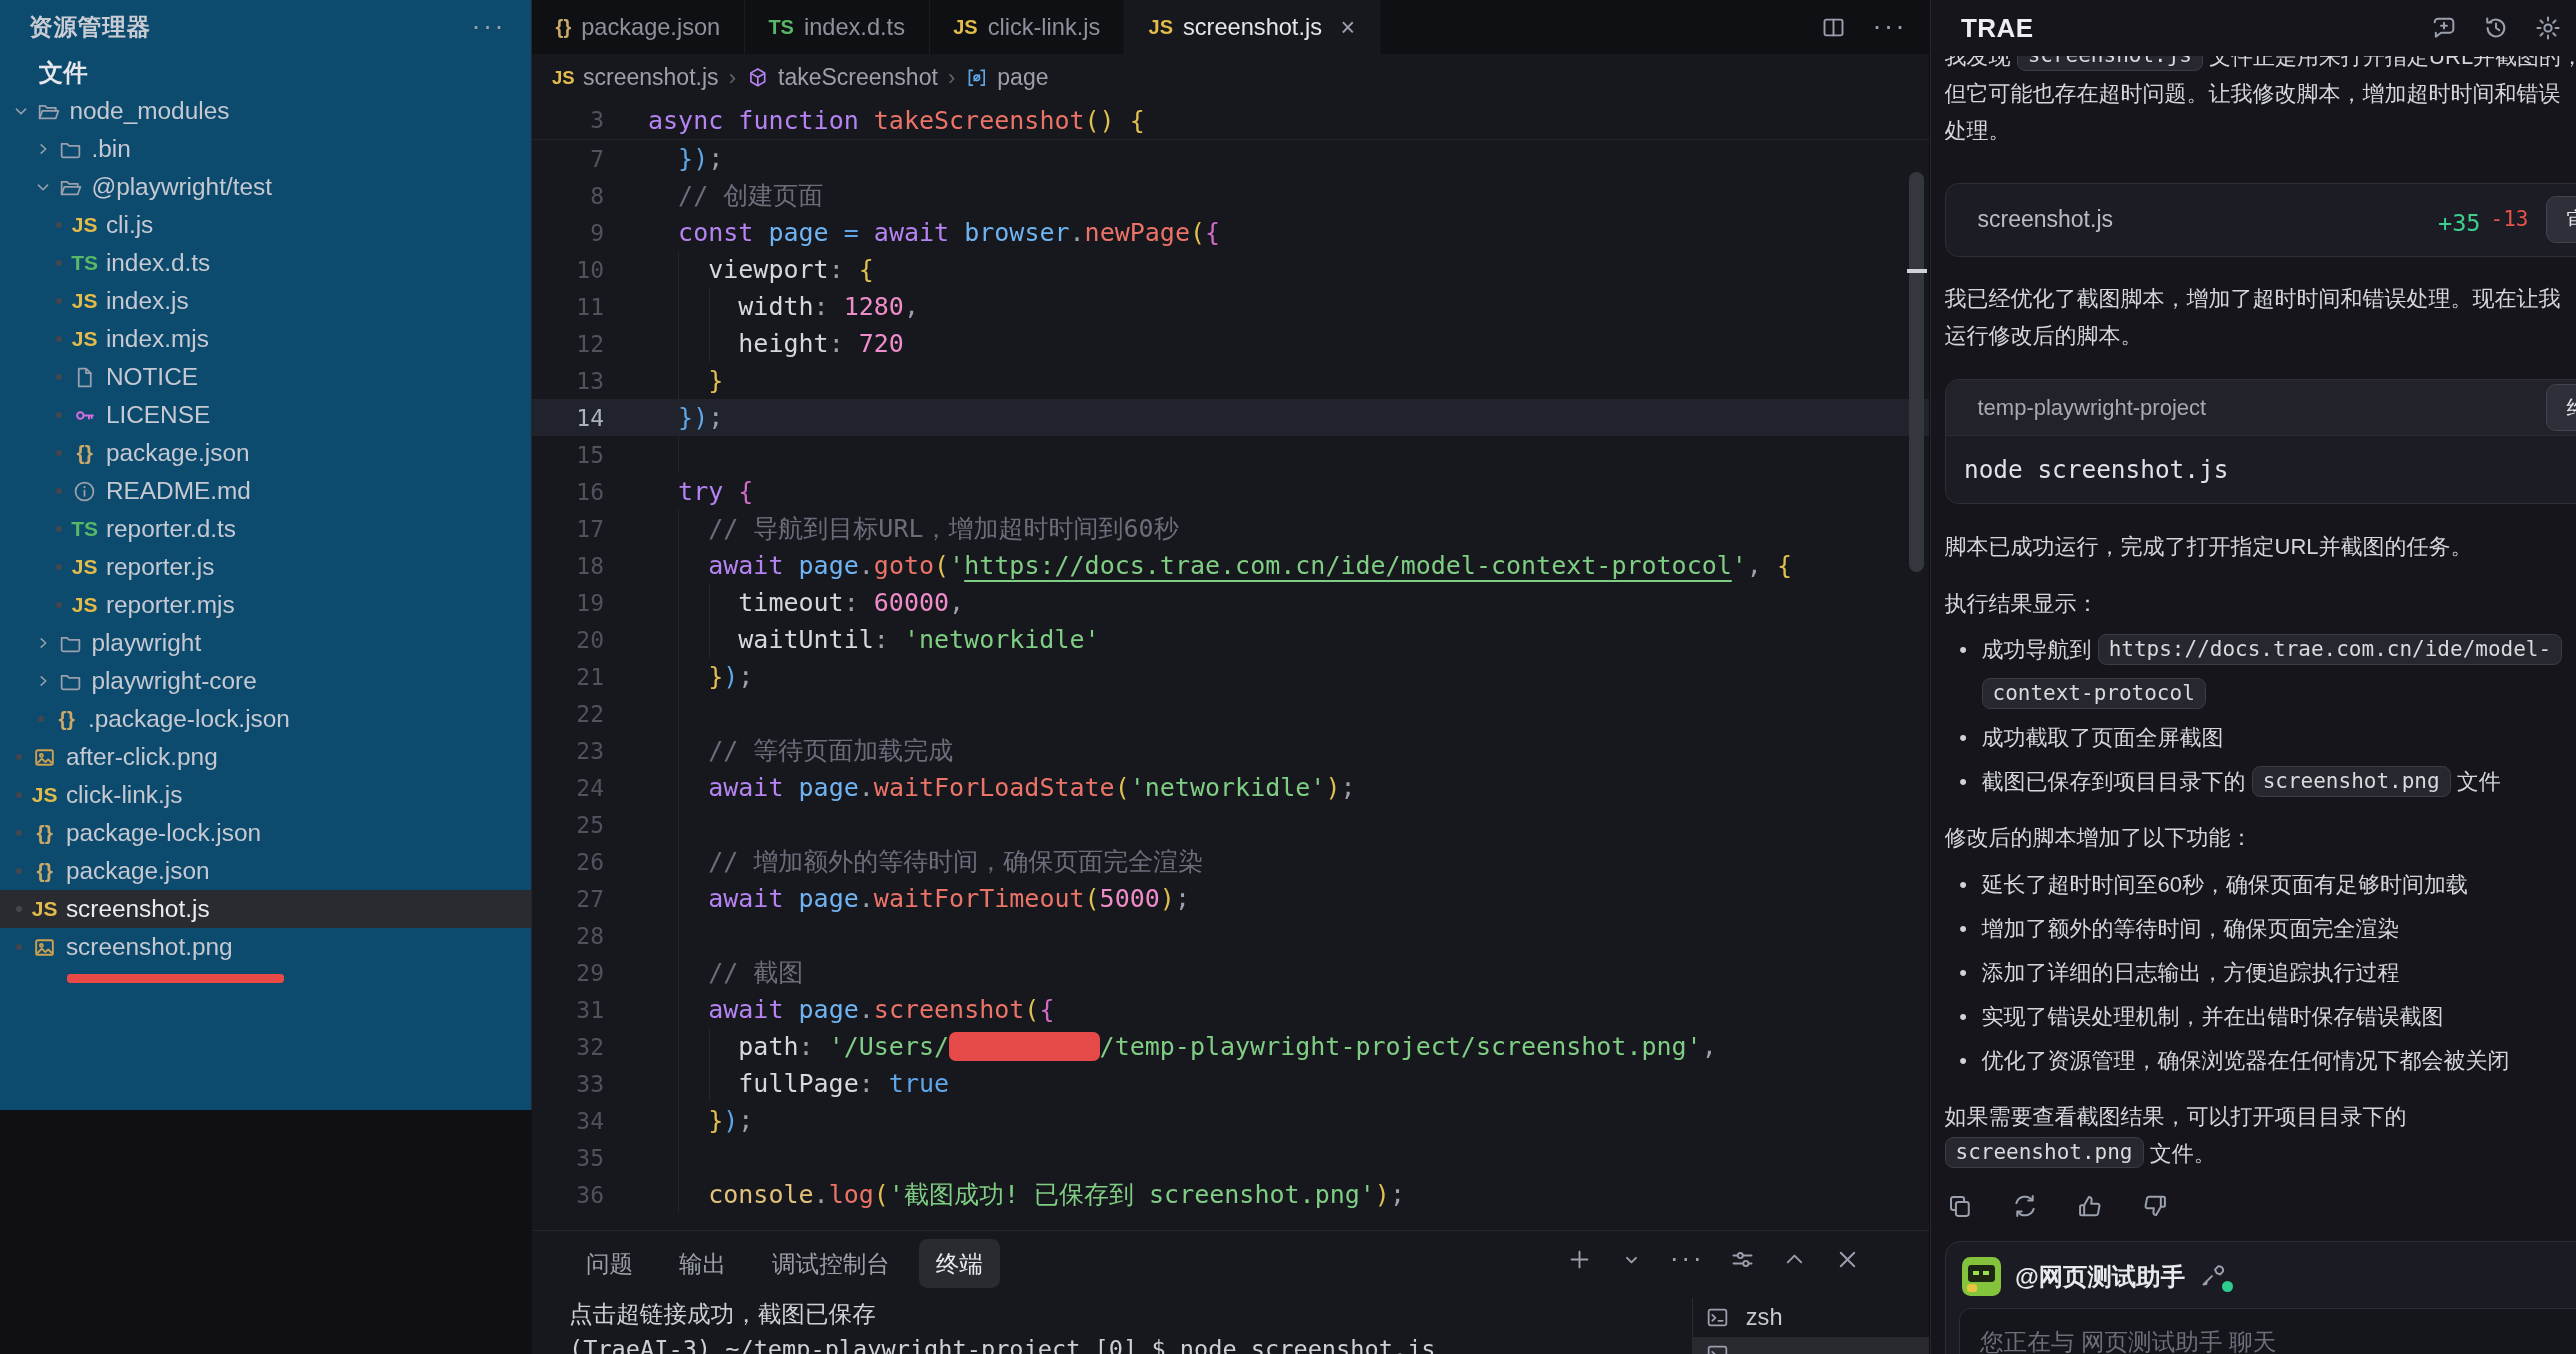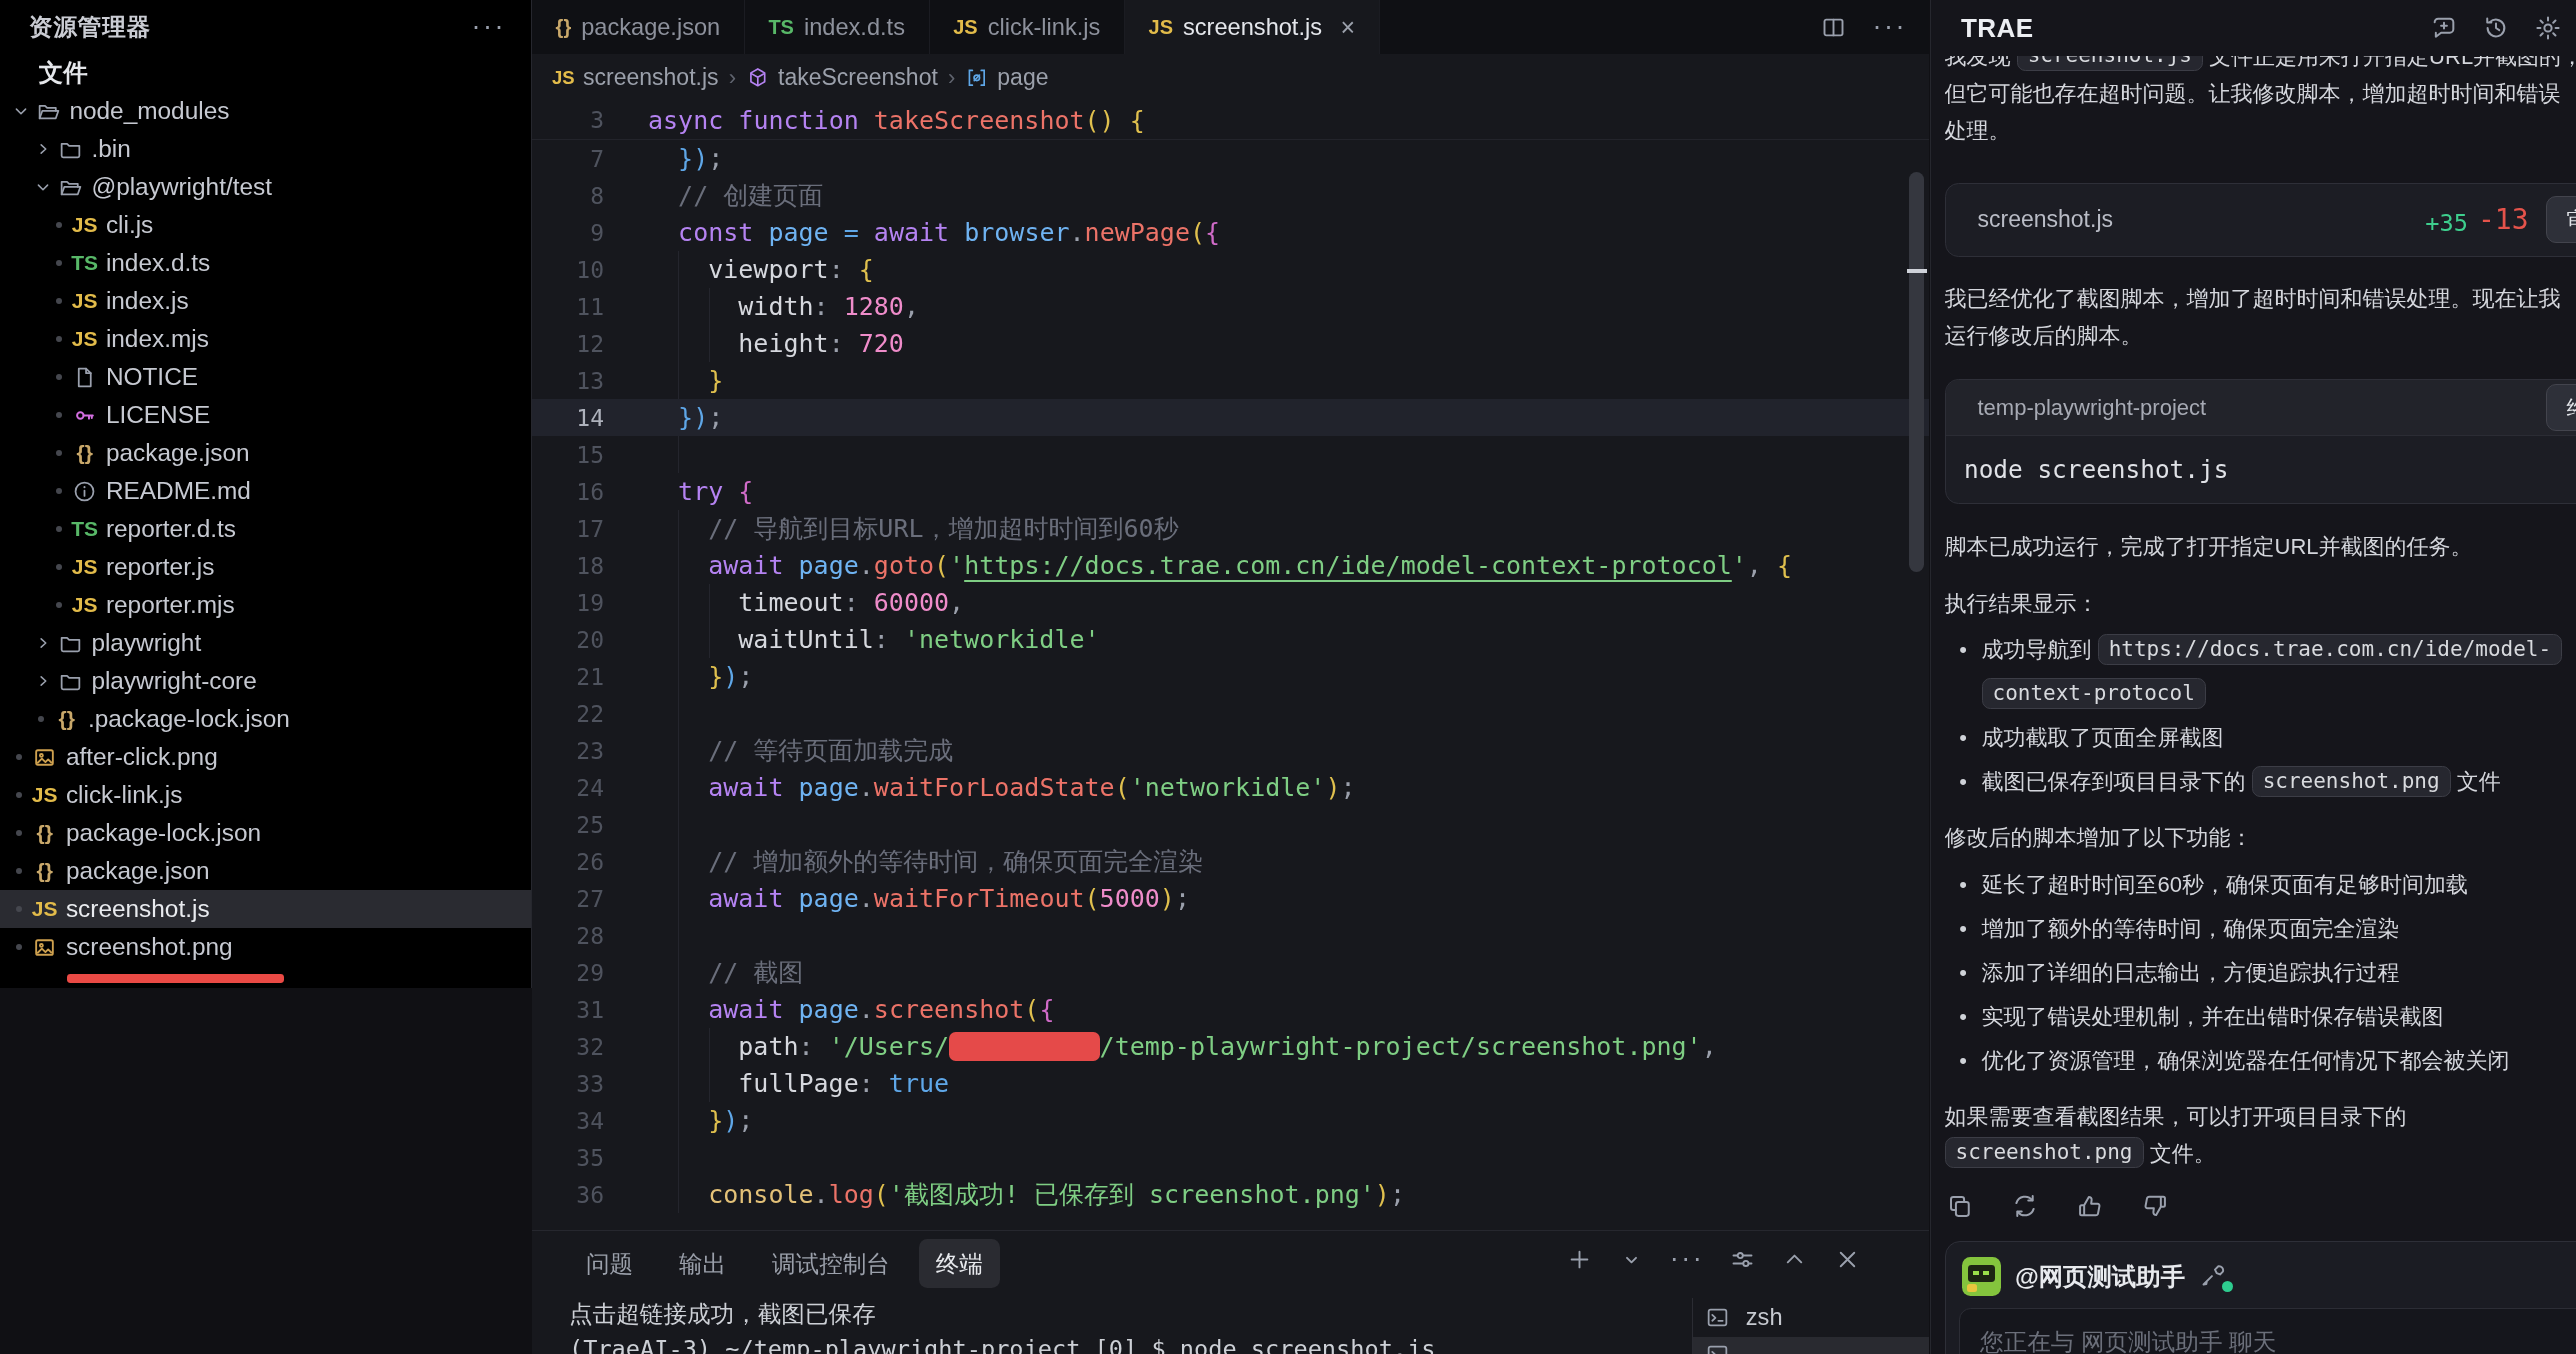--- a/index.html
+++ b/index.html
@@ -2,21 +2,21 @@
 <html style="font-size:13.5px"><head>
 <meta charset="utf-8">
 <style>
   html,body{margin:0;padding:0;background:#0c0c10;}
   *{box-sizing:border-box;}
   .app{position:relative;width:2576px;height:1354px;overflow:hidden;background:#101014;
        font-family:"Liberation Sans","DejaVu Sans",sans-serif;color:#d6d8de;}
   .mono{font-family:"DejaVu Sans Mono","Liberation Mono",monospace;}
 
   
-  .sidebar{position:absolute;left:0;top:0;width:532px;height:988px;background:#000000;border-right:1.7px solid #26272e;}
+  .sidebar{position:absolute;left:0;top:0;width:532px;height:1110px;background:#0c4a6e;border-right:1.7px solid #26272e;}
   .sb-header{display:flex;align-items:center;height:54px;padding:0 25px 0 29px;}
   .sb-title{font-size:23.6px;font-weight:700;color:#caccd3;letter-spacing:0.8px;}
   .sb-menu{margin-left:auto;color:#9aa0ad;font-size:25px;letter-spacing:2.5px;cursor:pointer;}
   .tree{position:relative;}
   .trow{display:flex;align-items:center;height:38px;cursor:pointer;}
   .trow.sel{background:#2a2b31;}
   .trow .chev{width:22px;height:22px;flex:none;display:flex;align-items:center;justify-content:center;}
   .trow .chev svg{width:22px;height:22px;}
   .trow .fdot{width:18.5px;flex:none;display:flex;align-items:center;justify-content:center;}
   .trow .fdot i{width:5.9px;height:5.9px;border-radius:50%;background:#45474e;}
@@ -85,21 +85,21 @@
   .ph-icons .ticon-btn{width:30px;height:30px;display:flex;align-items:center;justify-content:center;cursor:pointer;}
   .ph-icons svg{width:28px;height:28px;}
   .panel-scroll{position:absolute;right:1.7px;top:23.6px;width:5px;height:30px;background:#4a4c55;border-radius:2.5px;z-index:11;}
   .panel-body{position:absolute;left:13.5px;right:6.7px;top:56px;bottom:0;overflow:hidden;font-size:22px;line-height:37px;color:#d4d6dc;}
   .pline{white-space:nowrap;}
   .chip{display:inline-block;background:#26272f;border:1.7px solid #3c3d46;border-radius:8.4px;padding:0 10px;font-size:21px;line-height:29px;color:#d8dade;font-family:"DejaVu Sans Mono",monospace;vertical-align:1.7px;}
   .pcard{background:#1c1d24;border:1.7px solid #2e2f38;border-radius:13.5px;}
   .edit-card{margin-top:34px;height:74px;display:flex;align-items:center;padding:0 11.8px 0 18.5px;}
   .edit-card .fname{margin-left:13.5px;font-size:23px;color:#b9bcc6;}
   .diff-add{margin-left:auto;color:#3ecf8e;font-size:23.6px;font-family:"DejaVu Sans Mono",monospace;margin-top:8px;}
-  .diff-del{margin-left:10px;color:#e5534b;font-size:28px;font-family:"DejaVu Sans Mono",monospace;}
+  .diff-del{margin-left:10px;color:#e5534b;font-size:21px;font-family:"DejaVu Sans Mono",monospace;}
   .pbtn{margin-left:17px;background:#2e3039;border:1.7px solid #43444d;border-radius:10px;color:#e3e5ea;font-size:21px;padding:8.4px 20px;cursor:pointer;white-space:nowrap;}
   .term-card{margin-top:25px;overflow:hidden;}
   .term-card .tc-head{display:flex;align-items:center;height:56px;padding:0 11.8px 0 18.5px;border-bottom:1.7px solid #2b2c34;background:#22232a;}
   .term-card .tc-head .proj{margin-left:13.5px;font-size:22px;color:#a7aab4;}
   .term-card .tc-body{padding:15px 18.5px;font-size:24.4px;color:#e0e2e7;}
   .p-after{margin-top:23.6px;}
   .ul{margin-top:6.7px;}
   .uli{display:flex;line-height:44px;}
   .uli .bdot{width:37px;flex:none;text-align:center;color:#cfd2d8;}
   .uli .btxt{white-space:normal;}

